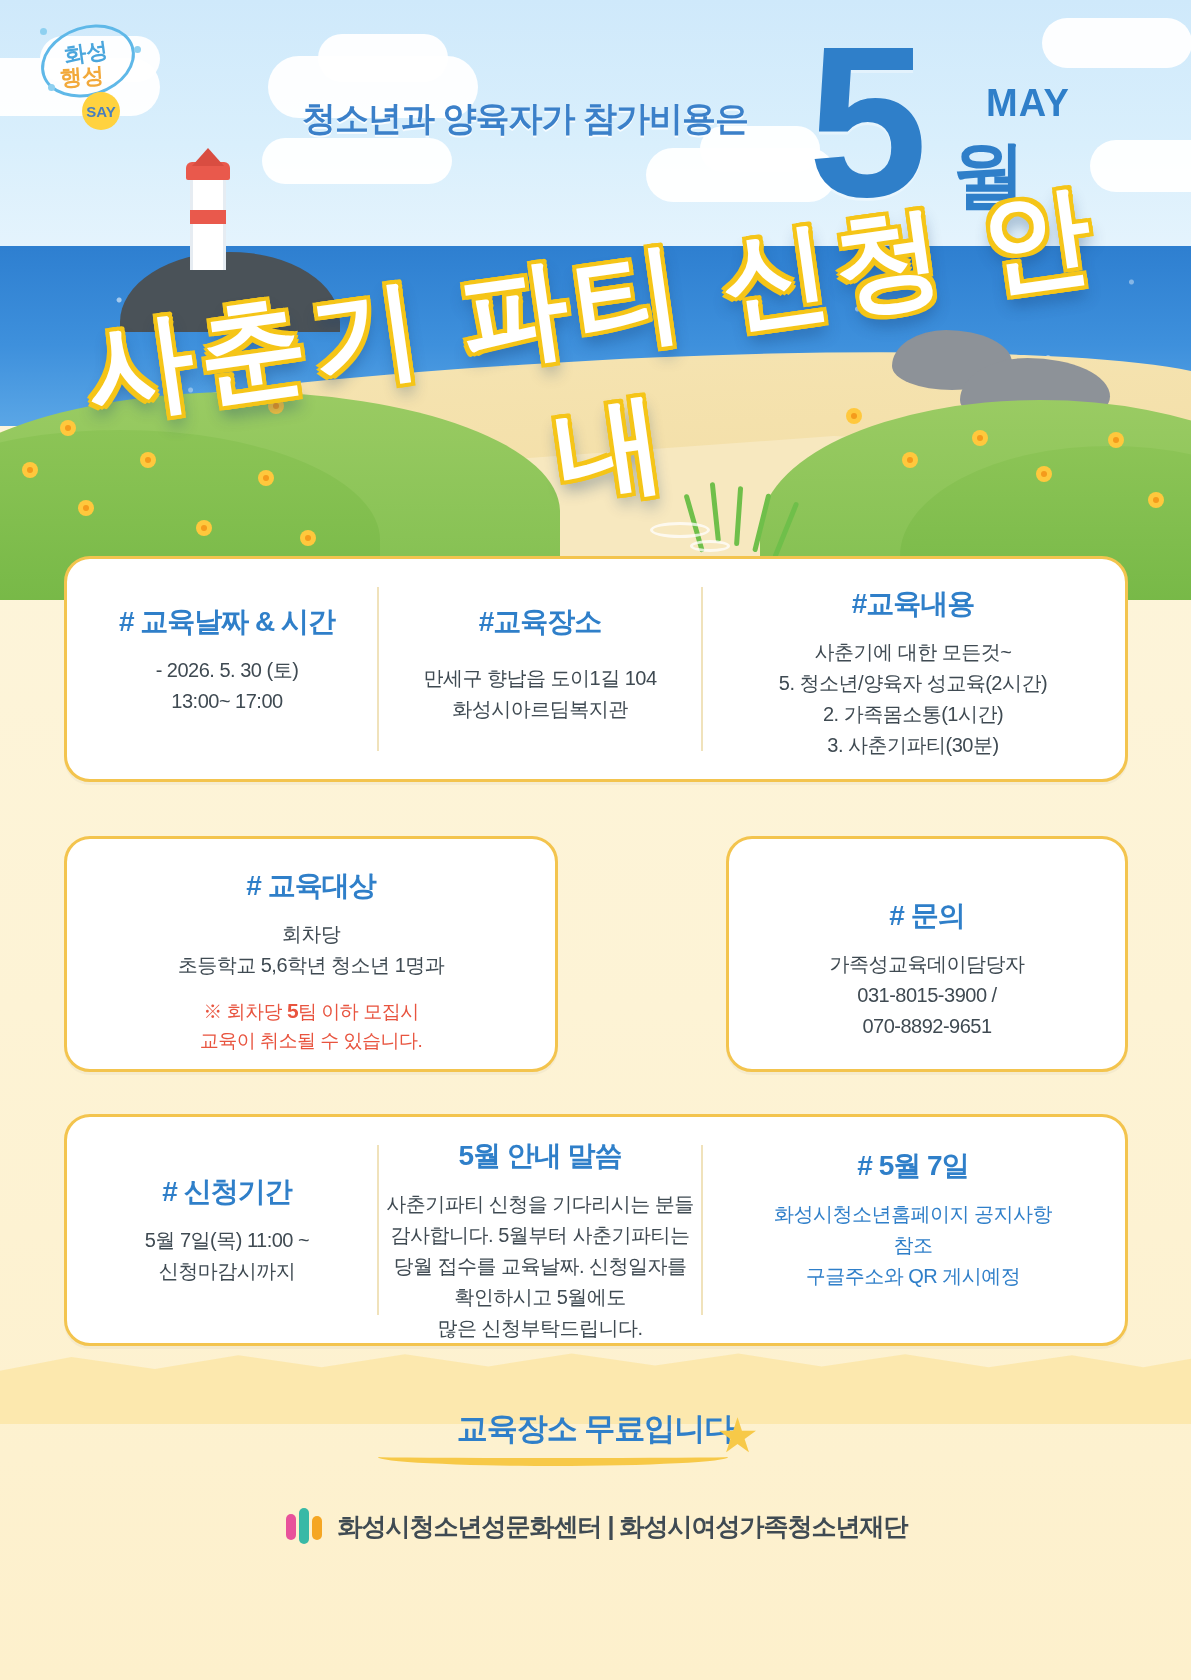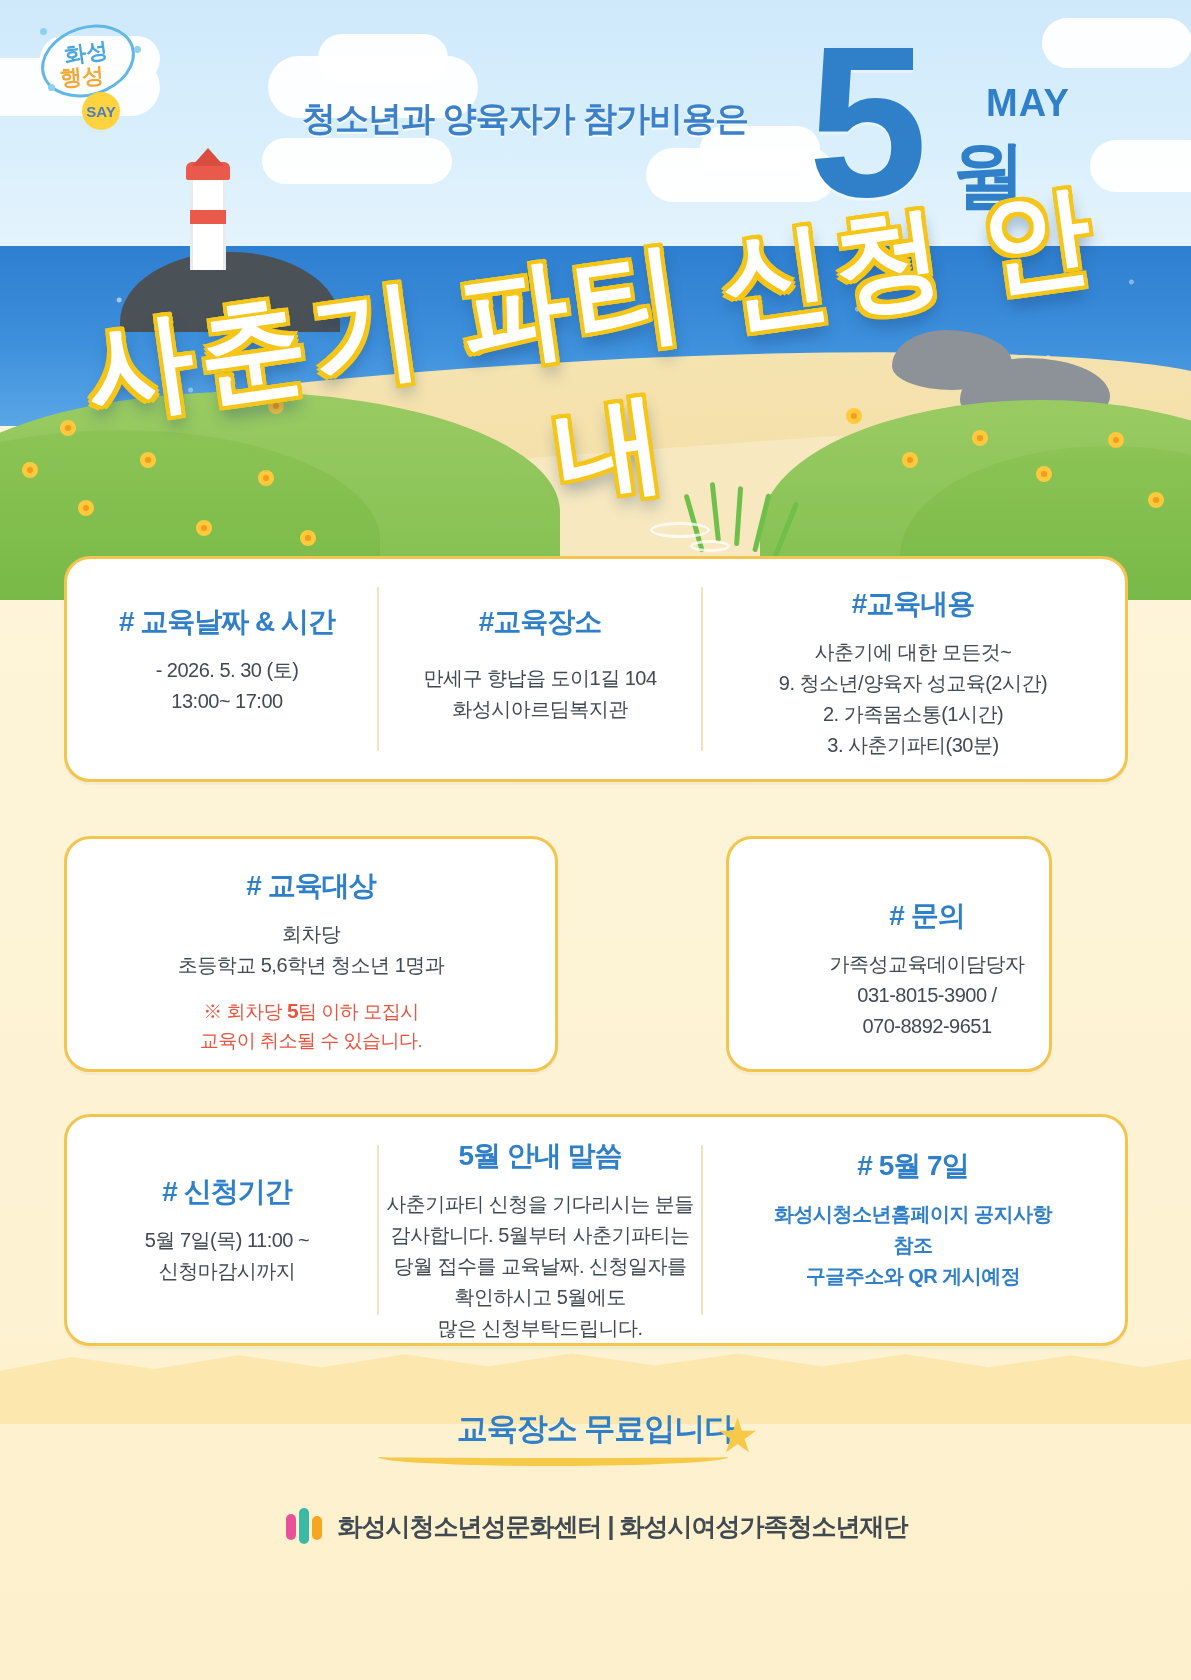--- a/index.html
+++ b/index.html
@@ -181,29 +181,29 @@
     position: absolute; top: 28px; bottom: 28px; width: 2px; background: #f0e2bb;
   }
   .cell { position: absolute; text-align: center; }
   .cell h3 {
     font-size: 28px; font-weight: bold; color: #2f7fc9; letter-spacing: -1px;
     margin-bottom: 14px;
   }
   .cell p {
     font-size: 20px; color: #3f4a52; line-height: 1.55; letter-spacing: -0.5px;
   }
-  .cell p.blue { color:#2f7fc9; font-weight:bold; }
+  .cell p.blue { color:#2f7fc9; font-weight:normal; }
   .warn { color: #e8543f; font-size: 19px; line-height:1.5; margin-top: 14px; letter-spacing:-0.5px;}
   .warn b { font-size: 21px; }
 
   
   #card1 { left: 64px; top: 556px; width: 1064px; height: 226px; padding-left: 36px; }
   
   #card2 { left: 64px; top: 836px; width: 494px; height: 236px; }
-  #card3 { left: 726px; top: 836px; width: 326px; height: 236px; }
+  #card3 { left: 726px; top: 836px; width: 402px; height: 236px; }
   
   #card4 { left: 64px; top: 1114px; width: 1064px; height: 232px; }
 
   
   .free-text {
     position: absolute; left: 0; top: 1408px; width: 1191px; text-align: center;
     font-size: 31px; font-weight: bold; color: #2f7fc9; letter-spacing: -1px;
   }
   .underline-swoosh {
     position:absolute; left: 378px; top: 1448px; width: 350px; height: 18px;
@@ -322,21 +322,21 @@
 
     <div class="cell" style="left:314px; top:44px; width:318px;">
       <h3>#교육장소</h3>
       <p style="margin-top:22px;">만세구 향납읍  도이1길 104</p>
       <p>화성시아르딤복지관</p>
     </div>
 
     <div class="cell" style="left:638px; top:26px; width:416px;">
       <h3>#교육내용</h3>
       <p>사춘기에 대한 모든것~</p>
-      <p>9. 청소년/양육자 성교육(2시간)</p>
+      <p>5. 청소년/양육자 성교육(2시간)</p>
       <p>2. 가족몸소통(1시간)</p>
       <p>3. 사춘기파티(30분)</p>
     </div>
   </div>
 
   <div class="card" id="card2">
     <div class="cell" style="left:0; top:28px; width:488px;">
       <h3># 교육대상</h3>
       <p>회차당</p>
       <p>초등학교 5,6학년 청소년 1명과</p>

